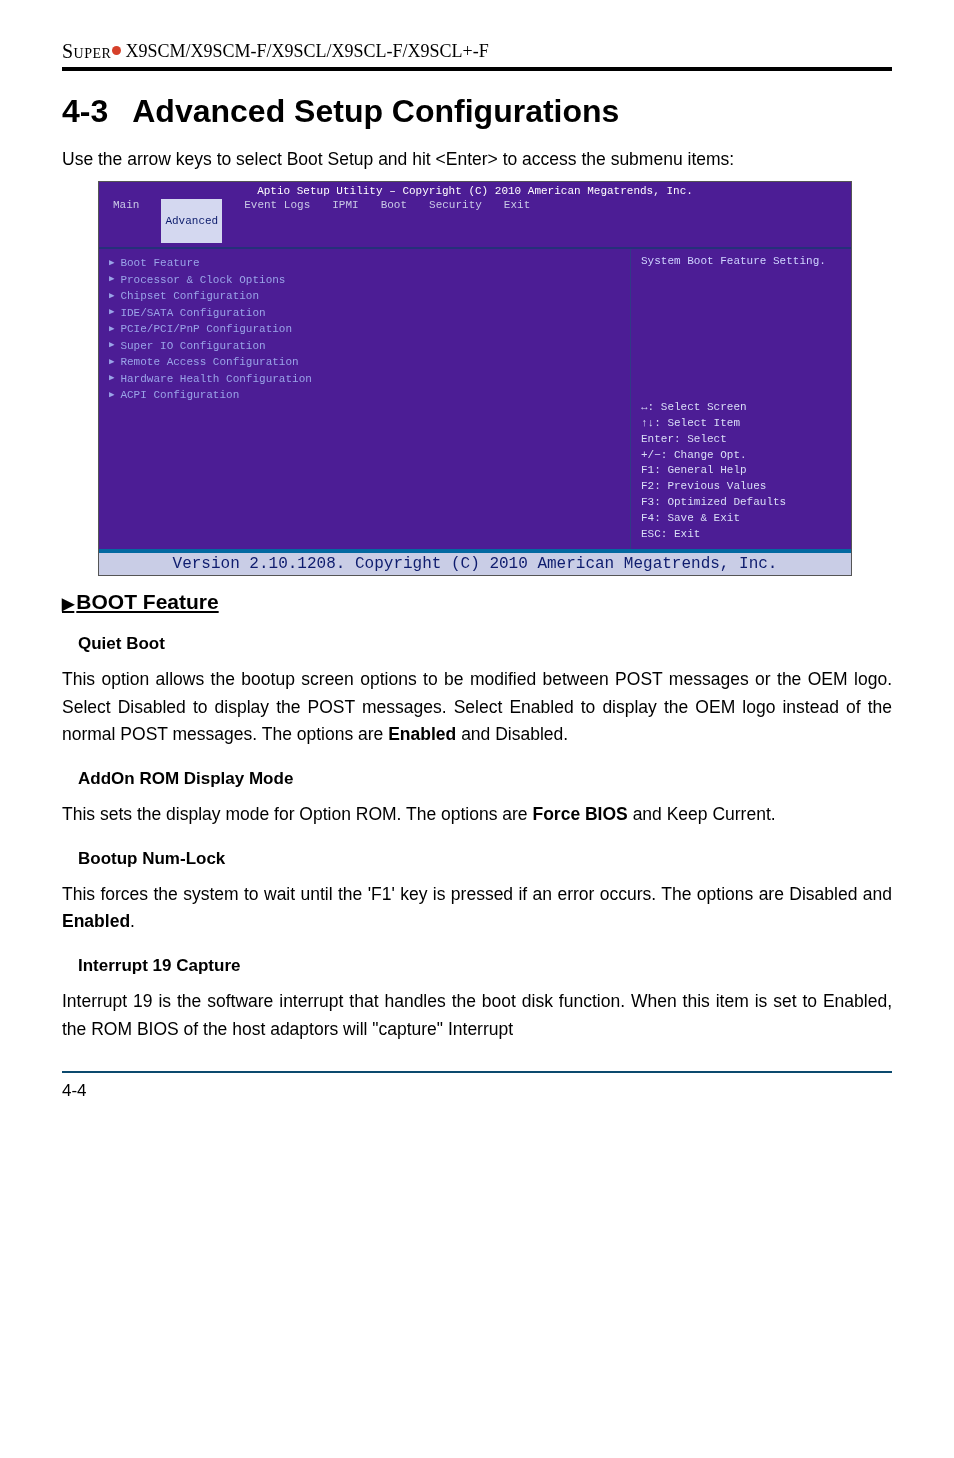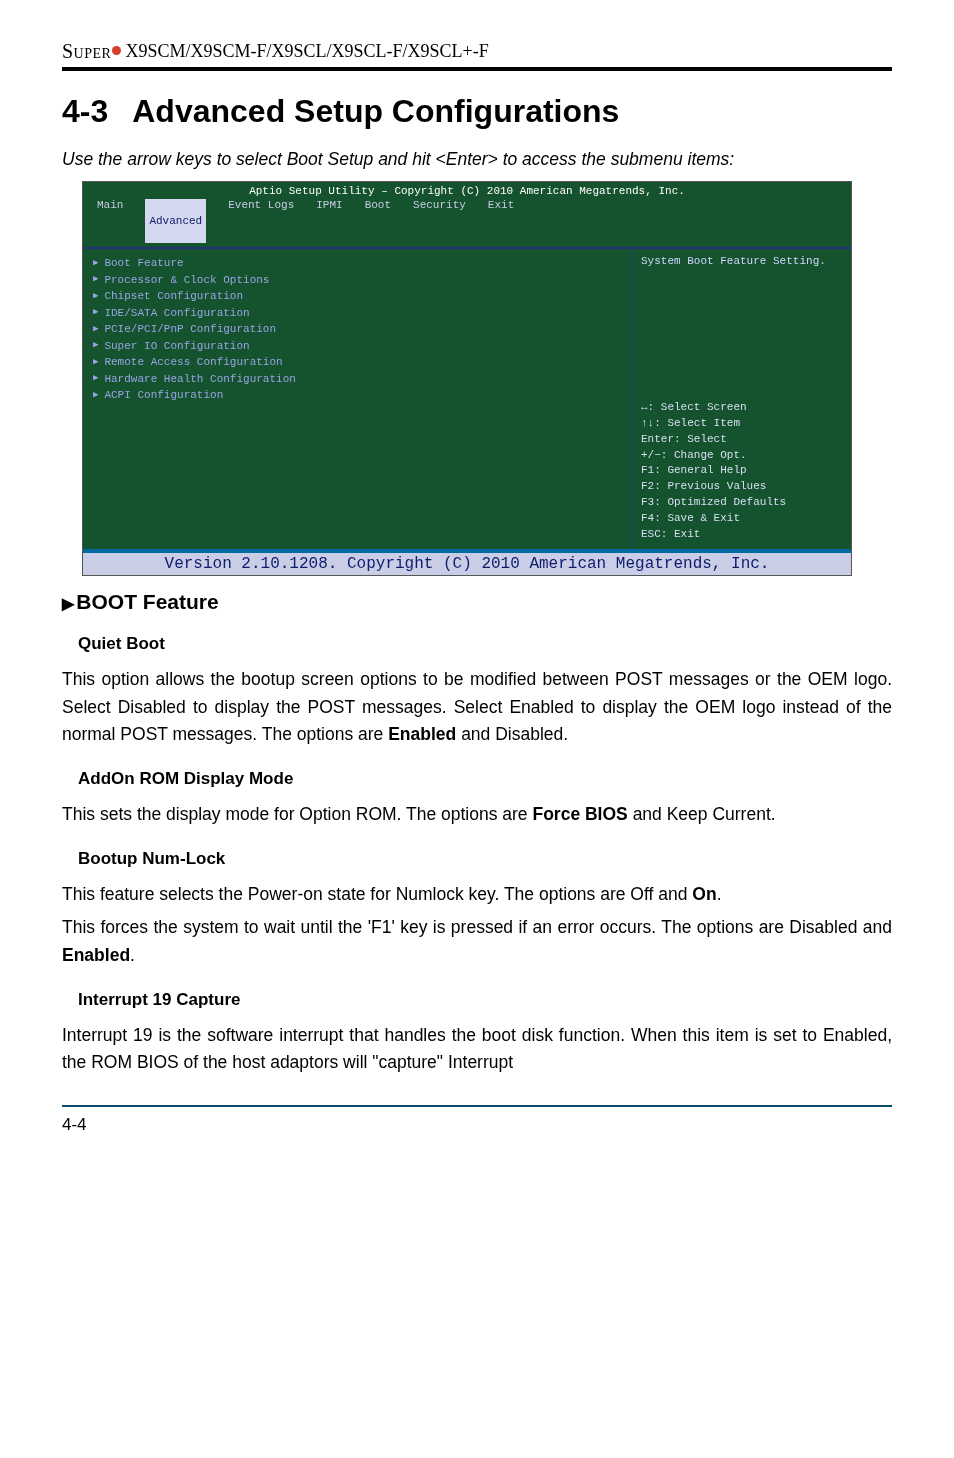--- a/index.html
+++ b/index.html
@@ -46,27 +46,26 @@
     margin: 12px 0 16px 0;
     display: flex;
   }
   .h2 .num { white-space: nowrap; }
   .h2 .ttl { margin-left: 24px; }
   .intro {
     font-size: 17.5px;
     line-height: 1.55;
     text-align: justify;
     margin: 0 0 8px 0;
-    font-style: italic;
   }
   
   .bios-wrap {
-    margin: 6px 40px 14px 20px;
+    margin: 6px 40px 14px 36px;
     border: 1px solid #555;
-    background: #14532d;
+    background: #4c1d95;
     font-family: "Courier New", monospace;
     font-size: 11px;
     color: #e6e6f0;
   }
   .bios-title {
     text-align: center;
     color: #fff;
     padding: 3px 0 0 0;
     font-size: 11px;
   }
@@ -125,20 +124,21 @@
     font-size: 16px;
     padding: 2px 0;
     border-top: 4px solid #0369a1;
   }
   
   .h3 {
     font-family: Arial, Helvetica, sans-serif;
     font-weight: bold;
     font-size: 21px;
     margin: 6px 0 16px 0;
+    text-decoration: underline;
   }
   .h3 .tri { font-size: 16px; margin-right: 2px; }
   .h4 {
     font-family: Arial, Helvetica, sans-serif;
     font-weight: bold;
     font-size: 17px;
     margin: 20px 0 12px 16px;
   }
   .para {
     font-size: 17.5px;
@@ -246,23 +246,20 @@
 <p class="para">
   <span>This option allows the bootup screen options to be modified between POST messages or the OEM logo. Select Disabled to display the POST messages. Select Enabled to display the OEM logo instead of the normal POST messages. The options are </span><b>Enabled</b><span> and Disabled.</span>
 </p>
 
 <div class="h4">AddOn ROM Display Mode</div>
 <p class="para">
   <span>This sets the display mode for Option ROM.  The options are </span><b>Force BIOS</b><span> and Keep Current.</span>
 </p>
 
 <div class="h4">Bootup Num-Lock</div>
-<p class="para">
-  <span>This feature selects the Power-on state for Numlock key.  The options are Off and </span><b>On</b><span>.</span>
-</p>
 
 <p class="para">
   <span>This forces the system to wait until the 'F1' key is pressed if an error occurs.  The options are Disabled and </span><b>Enabled</b><span>.</span>
 </p>
 
 <div class="h4">Interrupt 19 Capture</div>
 <p class="para">Interrupt 19 is the software interrupt that handles the boot disk function. When this item is set to Enabled, the ROM BIOS of the host adaptors will "capture" Interrupt</p>
 
 <div class="footer-bar">
   <span>4-4</span>

